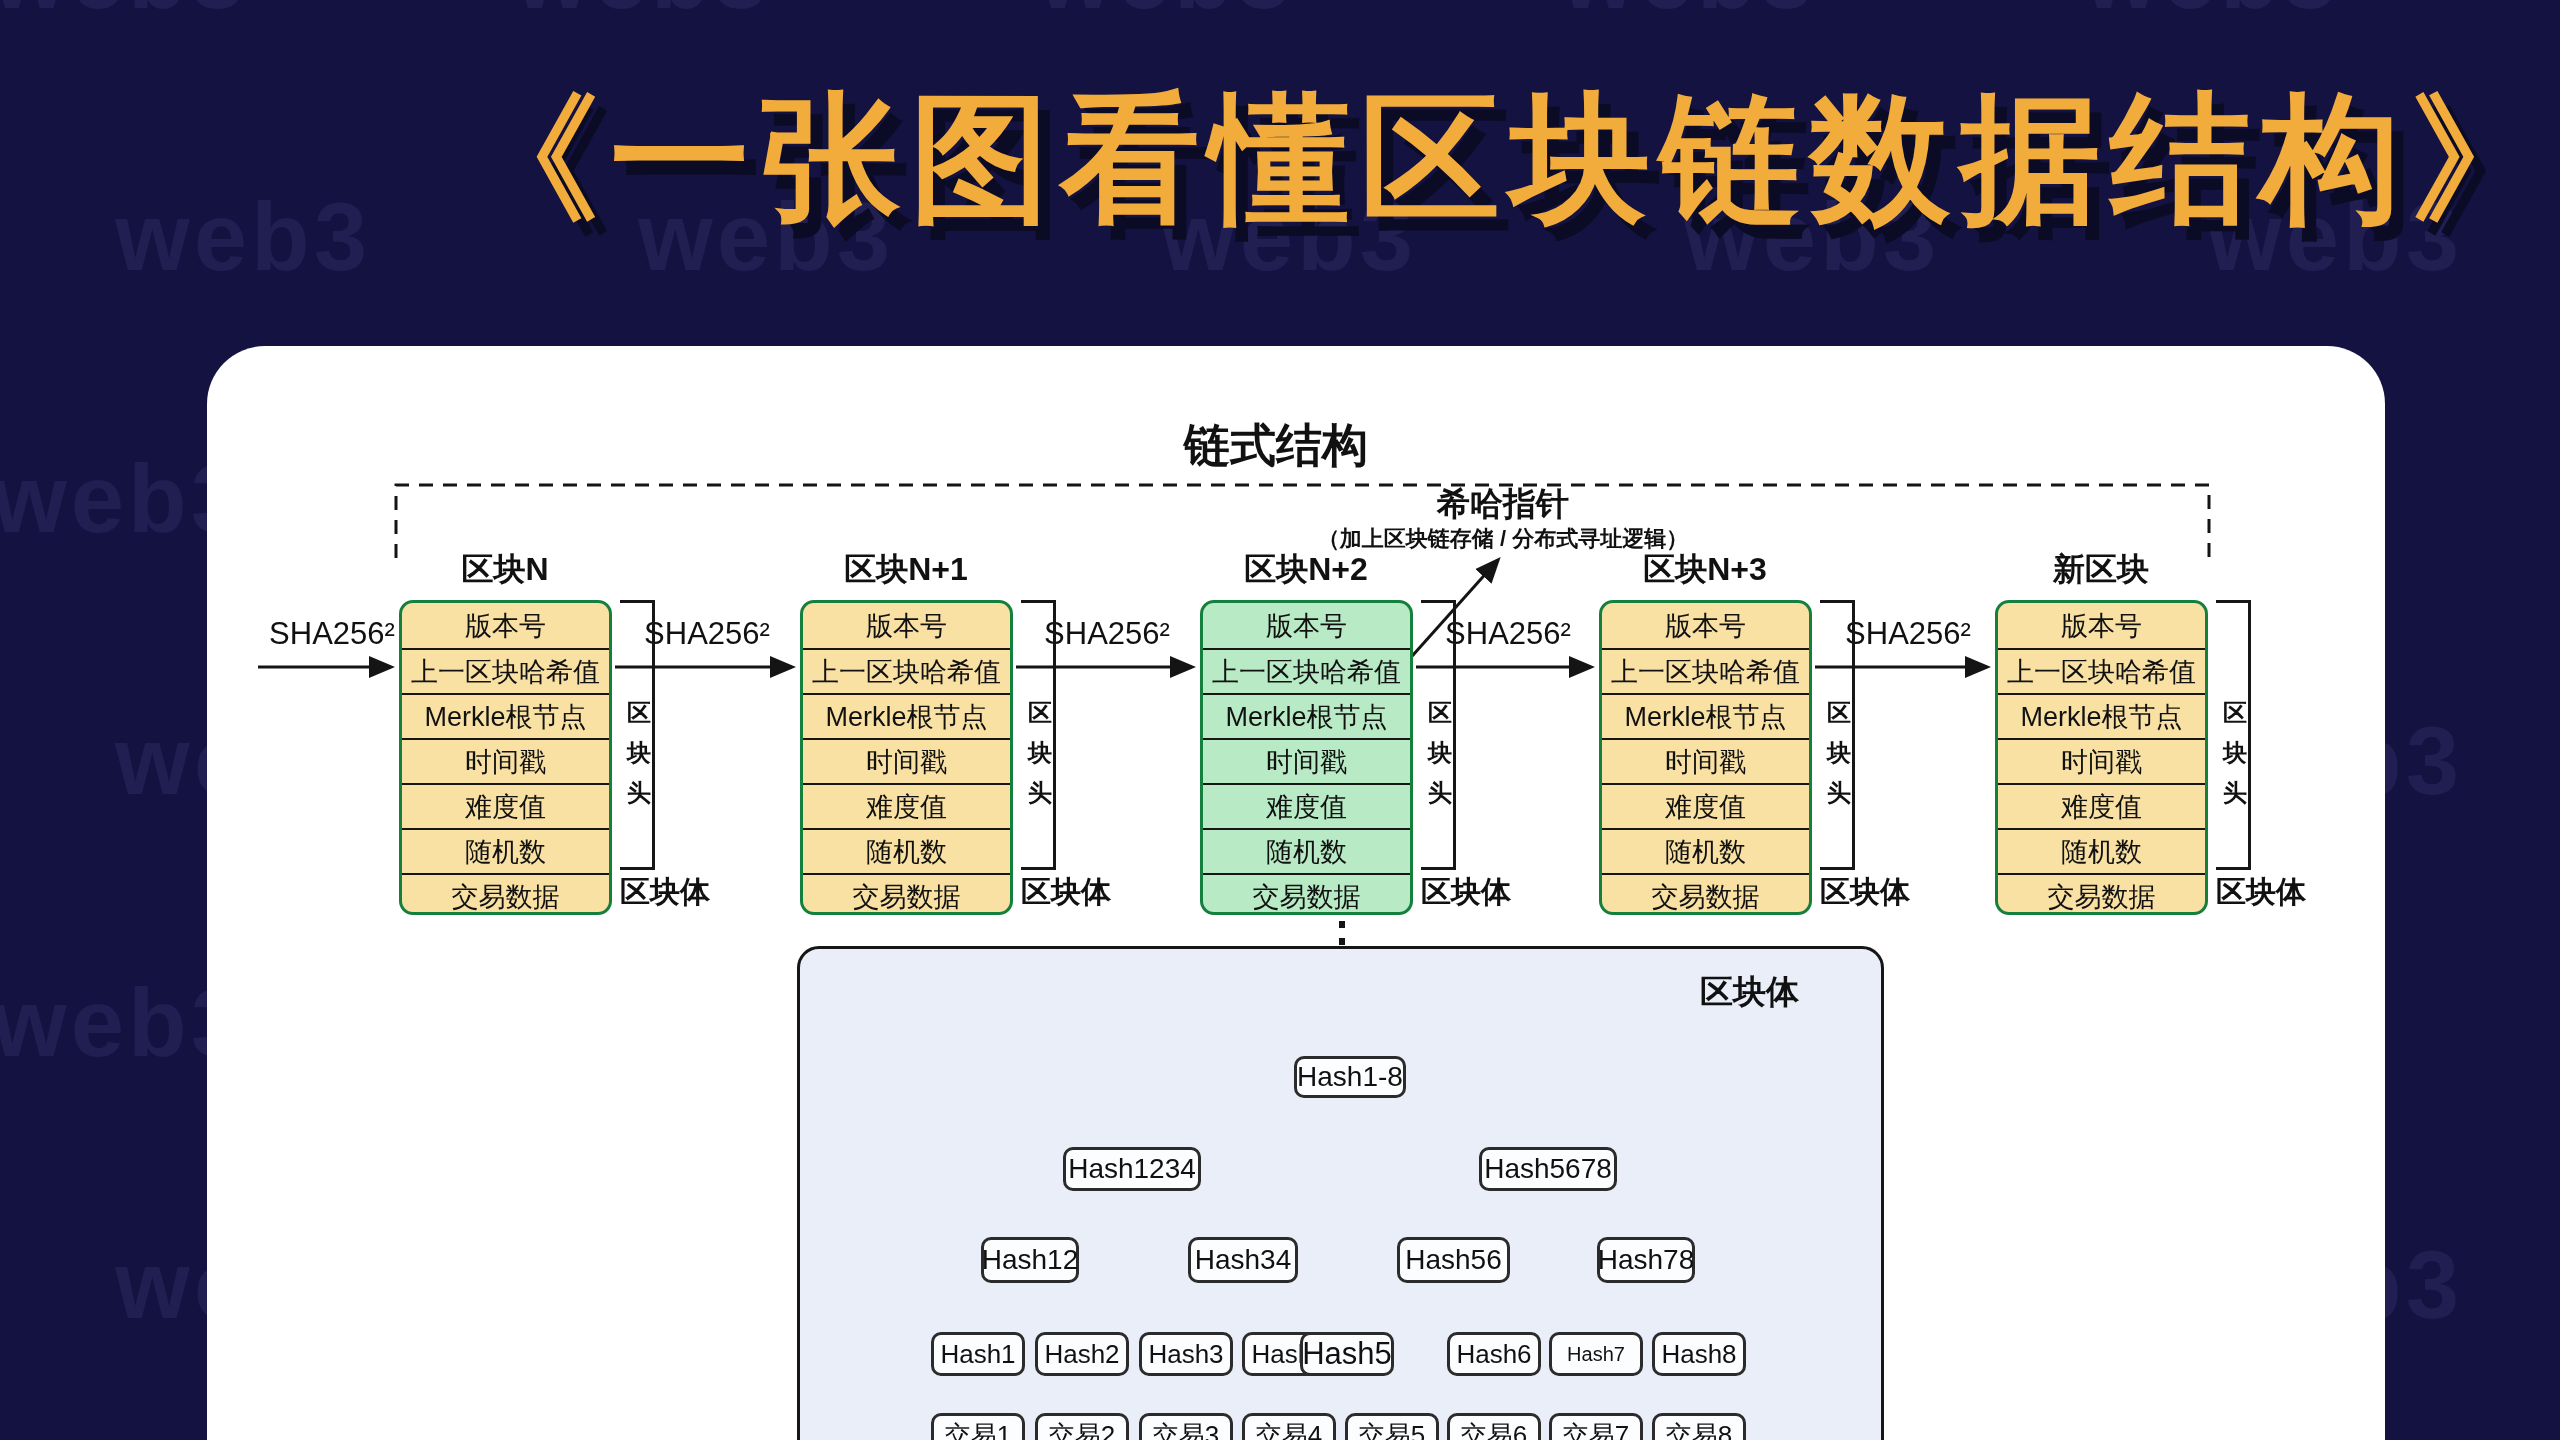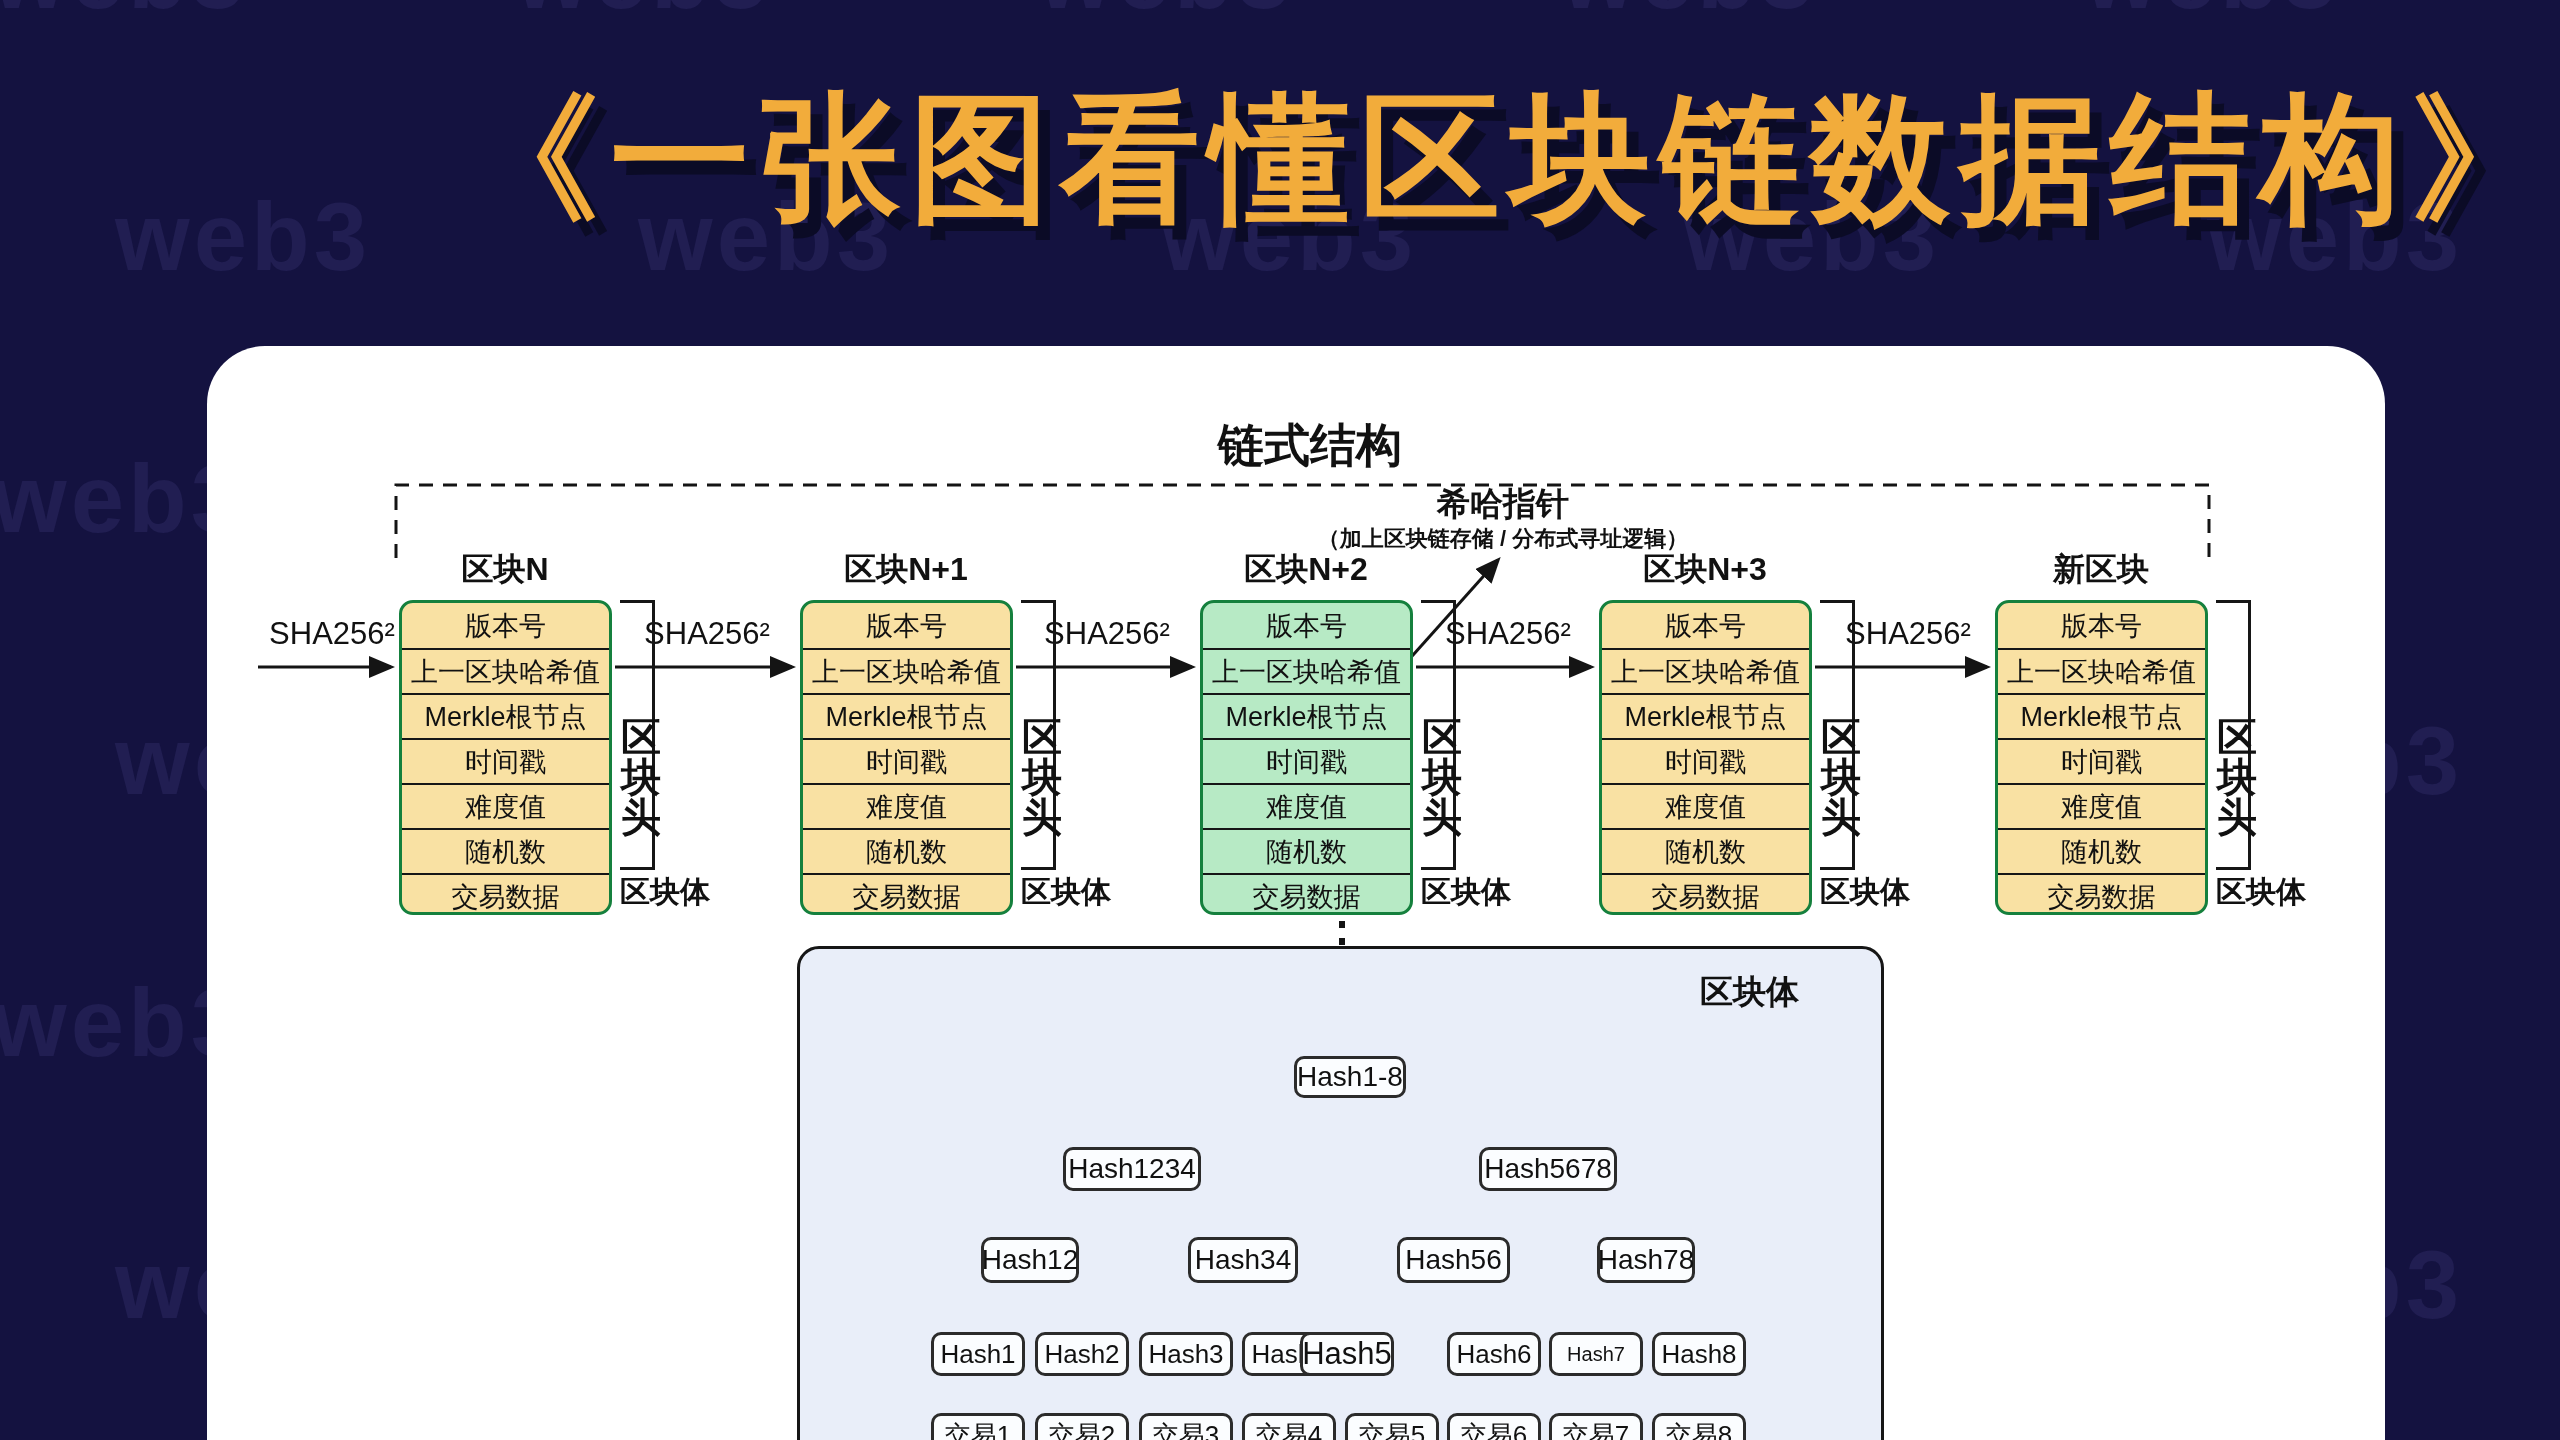--- a/index.html
+++ b/index.html
@@ -10,39 +10,39 @@
   .wm{position:absolute;font-size:96px;font-weight:800;color:#211e52;letter-spacing:4px;}
   
   .main-title{position:absolute;left:0;right:0;top:66px;z-index:3;text-align:right;
     font-size:140px;font-weight:800;color:#F2AC3B;letter-spacing:10px;
     text-shadow:12px 14px 0 #0b0b26;white-space:nowrap;}
   
   .card{position:absolute;left:207px;top:346px;width:2178px;height:1240px;
     background:#ffffff;border-radius:58px;z-index:1;}
   
   #diagram{position:absolute;inset:0;z-index:2;}
-  .chain-heading{position:absolute;left:1110px;top:415px;width:400px;text-align:center;
+  .chain-heading{position:absolute;left:1076px;top:415px;width:400px;text-align:center;
     font-size:46px;font-weight:800;color:#111;}
   .hash-pointer-label{position:absolute;left:1353px;top:482px;width:300px;text-align:center;
     font-size:33px;font-weight:800;color:#111;}
   .hash-pointer-note{position:absolute;left:1283px;top:524px;width:440px;text-align:center;
     font-size:22px;font-weight:700;color:#111;white-space:nowrap;}
   
   .block-title{position:absolute;top:548px;width:260px;text-align:center;
     font-size:32px;font-weight:600;color:#111;}
   .block{position:absolute;top:600px;width:213px;height:315px;background:#F9E1A3;
     border:3px solid #15803d;border-radius:14px;box-sizing:border-box;overflow:hidden;}
   .block.green{background:#B7EAC5;}
   .brow{height:45px;display:flex;align-items:center;justify-content:center;
     font-size:27px;color:#111;box-sizing:border-box;white-space:nowrap;}
   .brow + .brow{border-top:2.5px solid #161616;}
   .bracket{position:absolute;top:600px;width:35px;height:270px;box-sizing:border-box;
     border-top:3px solid #161616;border-right:3px solid #161616;border-bottom:3px solid #161616;}
-  .vlabel{position:absolute;top:693px;width:36px;font-size:40px;line-height:40px;
-    font-weight:600;text-align:center;word-break:break-all;color:#111;margin-top:24px;}
+  .vlabel{position:absolute;top:693px;width:36px;font-size:24px;line-height:40px;
+    font-weight:600;text-align:center;word-break:break-all;color:#111;}
   .body-label{position:absolute;top:872px;font-size:30px;font-weight:600;color:#111;white-space:nowrap;}
   .sha-label{position:absolute;top:616px;width:190px;text-align:center;
     font-size:31px;color:#111;white-space:nowrap;}
   
   .merkle-panel{position:absolute;left:797px;top:946px;width:1087px;height:600px;
     background:#E9EEF9;border:3px solid #161616;border-radius:22px;box-sizing:border-box;}
   .panel-body-label{position:absolute;left:1700px;top:970px;width:130px;
     font-size:33px;font-weight:600;color:#111;}
   .merkle-root-box{position:absolute;left:1203px;top:967px;width:290px;height:77px;
     background:#F5A426;border:3px solid #222;border-radius:12px;box-sizing:border-box;

